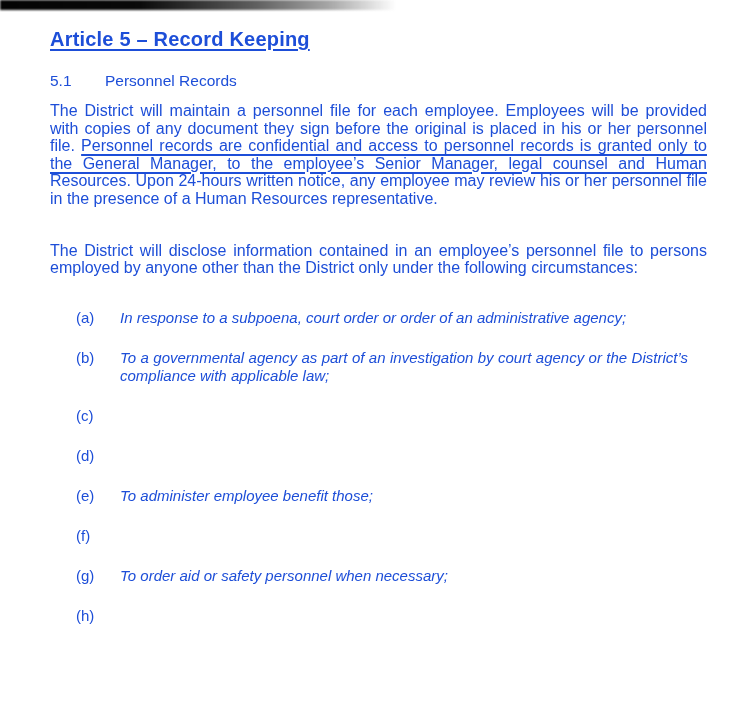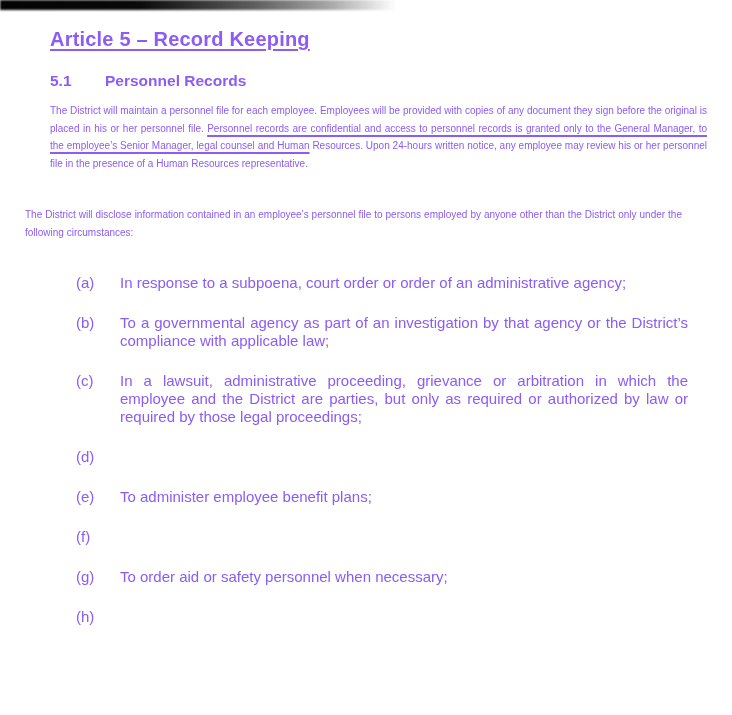--- a/index.html
+++ b/index.html
@@ -3,21 +3,21 @@
 <meta charset="utf-8">
 <style>
   html, body { margin: 0; padding: 0; background: #ffffff; }
   .page {
     position: relative;
     width: 732px;
     height: 715px;
     background: #ffffff;
     overflow: hidden;
     font-family: "Liberation Sans", "DejaVu Sans", sans-serif;
-    color: #8b5cf6;
+    color: #1d4ed8;
   }
   .scan-artifact {
     position: absolute;
     top: 0; left: 0;
     width: 398px; height: 10px;
     background: linear-gradient(to right,
       #040404 0px, #0a0a0a 140px, #5f5f5f 255px,
       #a8a8a8 330px, rgba(255,255,255,0) 396px);
     filter: blur(1.1px);
   }
@@ -27,46 +27,46 @@
     font-weight: bold;
     line-height: 24px;
     text-decoration: underline;
     text-decoration-thickness: 2px;
     text-underline-offset: 3px;
     letter-spacing: 0.2px;
   }
   .section-heading {
     margin: 21px 0 0 50px;
     font-size: 15.5px;
-    font-weight: bold;
+    font-weight: normal;
     line-height: 18px;
   }
   .section-num { display: inline-block; width: 55px; }
   .para {
     margin: 12px 0 0 50px;
     width: 657px;
-    font-size: 10px;
+    font-size: 16px;
     line-height: 17.6px;
     text-align: justify;
   }
-  .para.second { margin-top: 34px; margin-left: 25px; }
+  .para.second { margin-top: 34px; }
   .underline {
     text-decoration: underline;
     text-decoration-thickness: 1.5px;
     text-underline-offset: 2.5px;
   }
   .disclosure-list { margin: 32px 0 0 76px; }
   .list-item {
     display: flex;
     margin-bottom: 22px;
     font-size: 15px;
     line-height: 18px;
   }
   .item-label { flex: 0 0 44px; }
-  .item-text { width: 568px; text-align: justify; }
+  .item-text { width: 568px; text-align: justify; font-style: italic; }
 </style>
 </head>
 <body>
 
 <div class="page">
 
   <div class="scan-artifact"></div>
 
   <h1 class="doc-title">Article 5 – Record Keeping</h1>
 
@@ -78,32 +78,31 @@
 
   <p class="para second">The District will disclose information contained in an employee’s personnel file to persons employed by anyone other than the District only under the following circumstances:</p>
 
   <div class="disclosure-list">
       <div class="list-item">
         <div class="item-label">(a)</div>
         <div class="item-text">In response to a subpoena, court order or order of an administrative agency;</div>
       </div>
       <div class="list-item">
         <div class="item-label">(b)</div>
-        <div class="item-text">To a governmental agency as part of an investigation by that agency or the District’s compliance with applicable law;</div>
+        <div class="item-text">To a governmental agency as part of an investigation by court agency or the District’s compliance with applicable law;</div>
       </div>
       <div class="list-item">
         <div class="item-label">(c)</div>
-        <div class="item-text">In a lawsuit, administrative proceeding, grievance or arbitration in which the employee and the District are parties, but only as required or authorized by law or required by those legal proceedings;</div>
       </div>
       <div class="list-item">
         <div class="item-label">(d)</div>
       </div>
       <div class="list-item">
         <div class="item-label">(e)</div>
-        <div class="item-text">To administer employee benefit plans;</div>
+        <div class="item-text">To administer employee benefit those;</div>
       </div>
       <div class="list-item">
         <div class="item-label">(f)</div>
       </div>
       <div class="list-item">
         <div class="item-label">(g)</div>
         <div class="item-text">To order aid or safety personnel when necessary;</div>
       </div>
       <div class="list-item">
         <div class="item-label">(h)</div>

